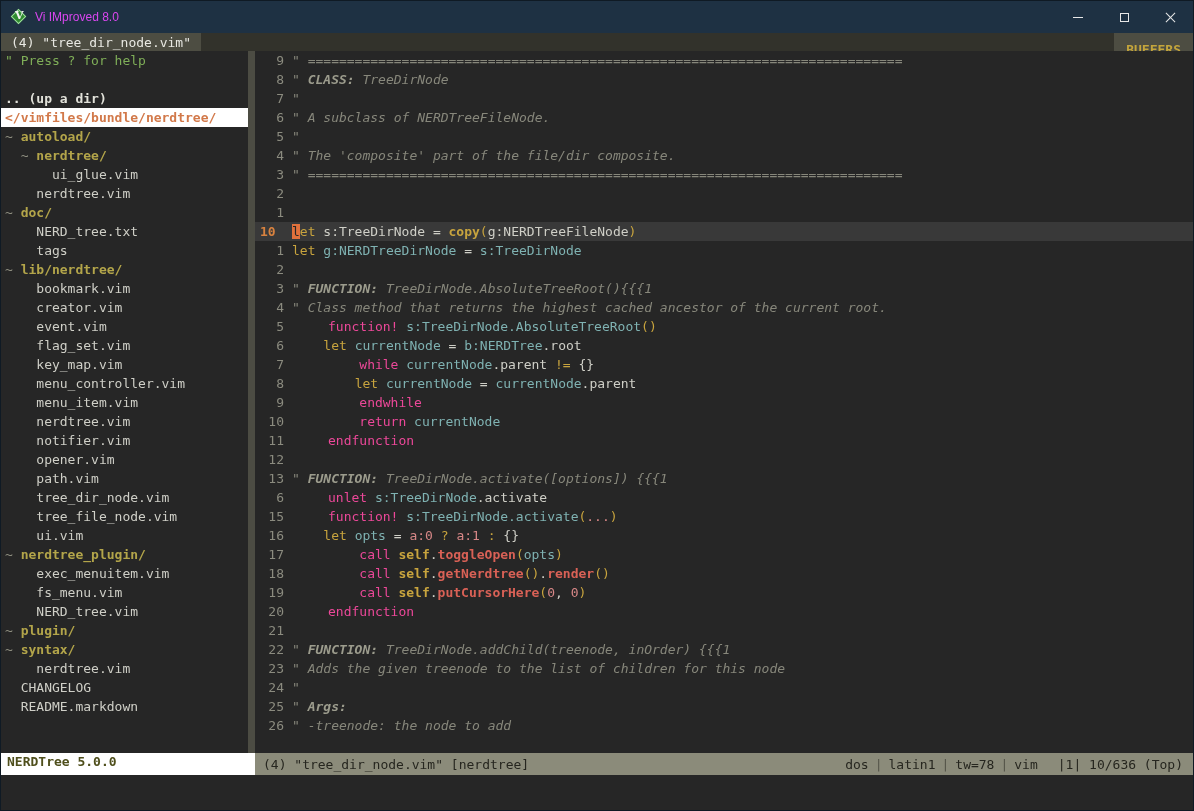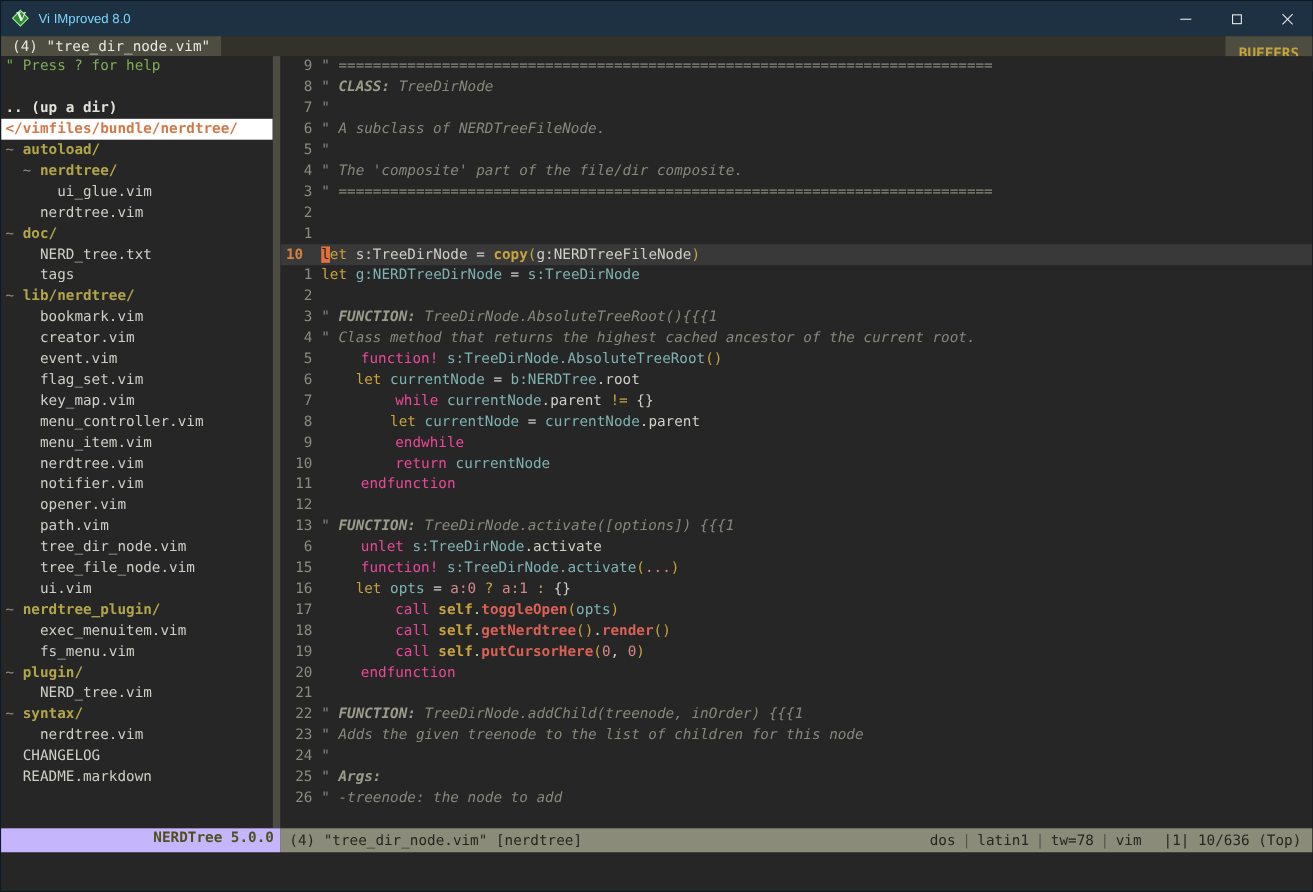--- a/index.html
+++ b/index.html
@@ -5,21 +5,21 @@
   * { margin:0; padding:0; box-sizing:border-box; }
   html,body { width:1194px; height:811px; background:#262626; }
   body { font-family:"DejaVu Sans Mono", monospace; font-size:13px; overflow:hidden; }
   .window { width:1194px; height:811px; border:1px solid #0f1a24; display:flex; flex-direction:column; background:#262626; }
 
   
   .titlebar { height:32px; background:#1e3143; display:flex; align-items:center; flex:0 0 32px; }
   .app-icon { width:16px; height:16px; margin:0 8px 0 10px; position:relative; display:inline-block; }
   .diamond { position:absolute; left:2px; top:2px; width:11px; height:11px; background:#2f8b2f; border:1px solid #9fdf9f; transform:rotate(45deg); }
   .icon-v { position:absolute; left:4px; top:0px; font-family:"DejaVu Serif", serif; font-size:11px; font-weight:bold; color:#f2f2f2; }
-  .title-text { color:#7dd3fc; font-family:"Liberation Sans", sans-serif; font-size:12px; }
+  .title-text { color:#d946ef; font-family:"Liberation Sans", sans-serif; font-size:12px; }
   .win-buttons { margin-left:auto; display:flex; height:100%; }
   .win-btn { width:46px; height:100%; display:flex; align-items:center; justify-content:center; }
   .glyph-min { width:10px; height:1px; background:#e8e8e8; display:inline-block; }
   .glyph-max { width:9px; height:9px; border:1px solid #e8e8e8; display:inline-block; }
   .glyph-close { width:11px; height:11px; position:relative; display:inline-block; }
   .glyph-close .x1, .glyph-close .x2 { position:absolute; left:-1px; top:5px; width:13px; height:1px; background:#e8e8e8; }
   .glyph-close .x1 { transform:rotate(45deg); }
   .glyph-close .x2 { transform:rotate(-45deg); }
 
   
@@ -54,21 +54,21 @@
   .k1b { color:#c8a43e; font-weight:bold; }
   .k2  { color:#ec4899;margin-left:36px; }
   .id  { color:#7fb2b2; }
   .fn  { color:#d96156; font-weight:bold; }
   .nm  { color:#d78787; }
   .fg  { color:#cfcfc7; }
   .cursor { background:#e0713c; color:#262626; }
 
   
   .statusbar { height:22px; flex:0 0 22px; display:flex; font-size:13px; }
-  .status-left { width:254px; flex:0 0 254px; background:#c4b5fd; color:#4f4f1c; font-weight:bold; padding:1px 6px; white-space:pre;text-align:right; }
+  .status-left { width:254px; flex:0 0 254px; background:#ffffff; color:#4f4f1c; font-weight:bold; padding:1px 6px; white-space:pre; }
   .status-main { flex:1; background:#8b8b7a; color:#26261f; display:flex; align-items:center; padding:1px 10px 1px 8px; white-space:pre; }
   .status-right { margin-left:auto; display:flex; align-items:flex-start; }
   .status-sep { color:#55554a; padding:0 6px; }
   .status-pos-group { margin-left:20px; white-space:pre; }
 
   
   .cmdline { flex:1; background:#262626; }
 </style>
 </head>
 <body>
@@ -128,22 +128,22 @@
           <div class="trow file"><span class="tpre">    </span><span class="tname">nerdtree.vim</span></div>
           <div class="trow file"><span class="tpre">    </span><span class="tname">notifier.vim</span></div>
           <div class="trow file"><span class="tpre">    </span><span class="tname">opener.vim</span></div>
           <div class="trow file"><span class="tpre">    </span><span class="tname">path.vim</span></div>
           <div class="trow file"><span class="tpre">    </span><span class="tname">tree_dir_node.vim</span></div>
           <div class="trow file"><span class="tpre">    </span><span class="tname">tree_file_node.vim</span></div>
           <div class="trow file"><span class="tpre">    </span><span class="tname">ui.vim</span></div>
           <div class="trow dir"><span class="tpre">~ </span><span class="tname">nerdtree_plugin/</span></div>
           <div class="trow file"><span class="tpre">    </span><span class="tname">exec_menuitem.vim</span></div>
           <div class="trow file"><span class="tpre">    </span><span class="tname">fs_menu.vim</span></div>
+          <div class="trow file"><span class="tpre">    </span><span class="tname">NERD_tree.vim</span></div>
           <div class="trow dir"><span class="tpre">~ </span><span class="tname">plugin/</span></div>
-          <div class="trow file"><span class="tpre">    </span><span class="tname">NERD_tree.vim</span></div>
           <div class="trow dir"><span class="tpre">~ </span><span class="tname">syntax/</span></div>
           <div class="trow file"><span class="tpre">    </span><span class="tname">nerdtree.vim</span></div>
           <div class="trow file"><span class="tpre">  </span><span class="tname">CHANGELOG</span></div>
           <div class="trow file"><span class="tpre">  </span><span class="tname">README.markdown</span></div>
         </div>
     </div>
     <div class="vsep"></div>
     <div class="editor">
       <div id="editor-lines">
           <div class="eline"><span class="gut">9</span><span class="code"><span class="cm">" ============================================================================</span></span></div>

